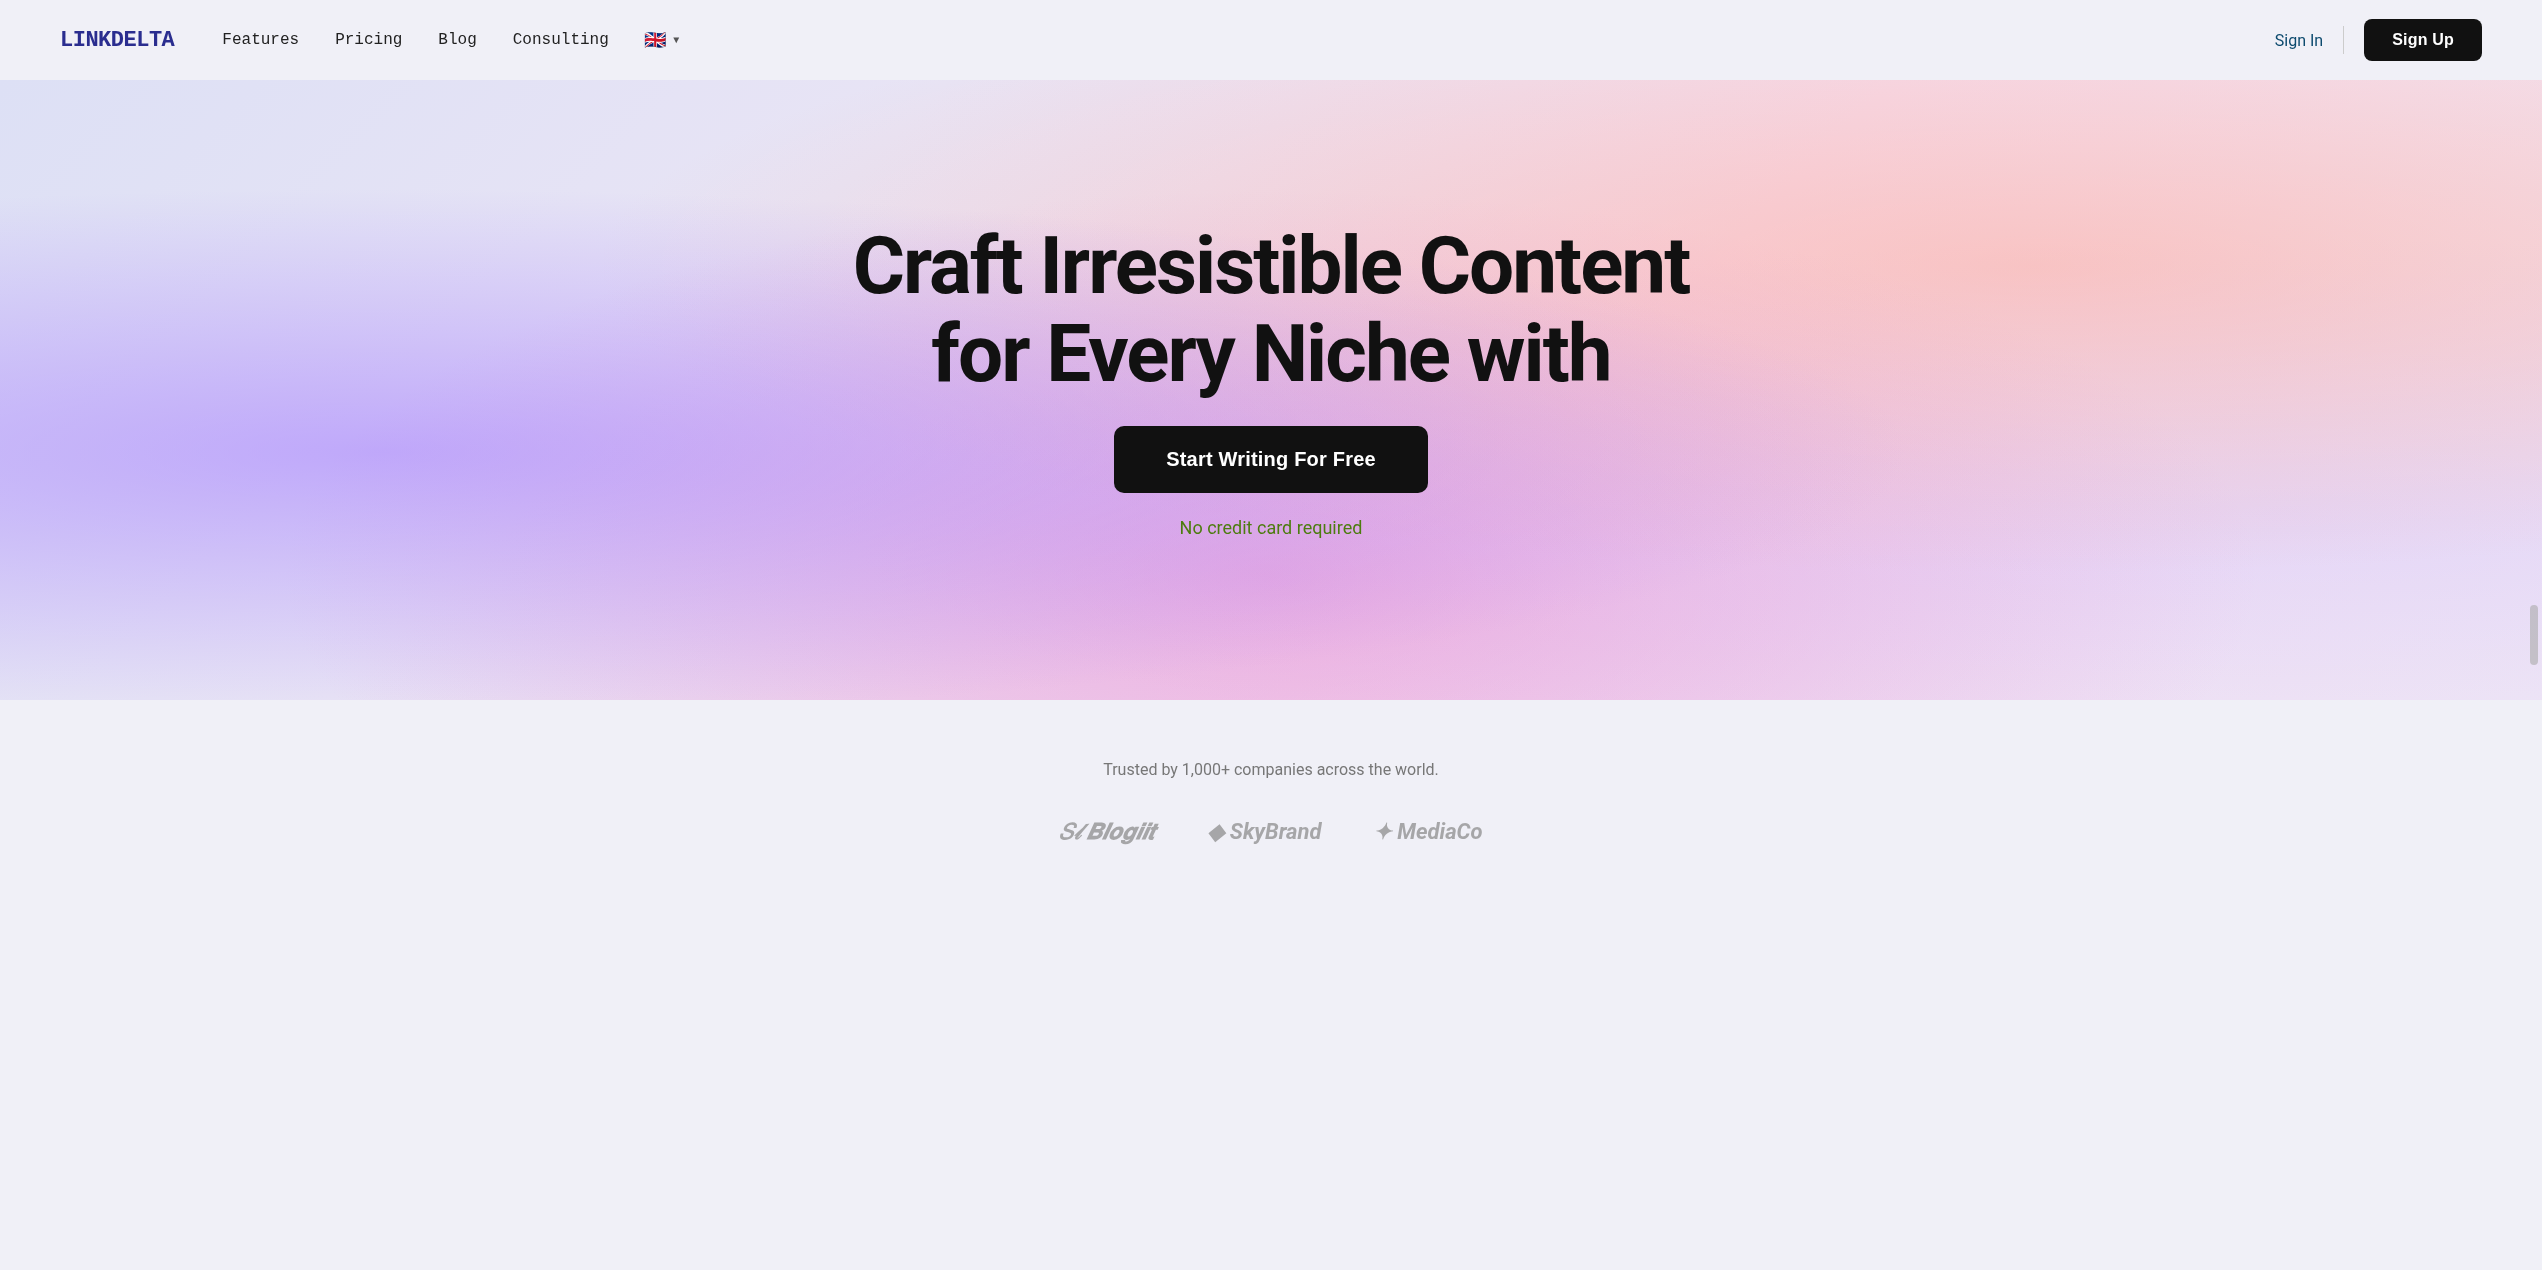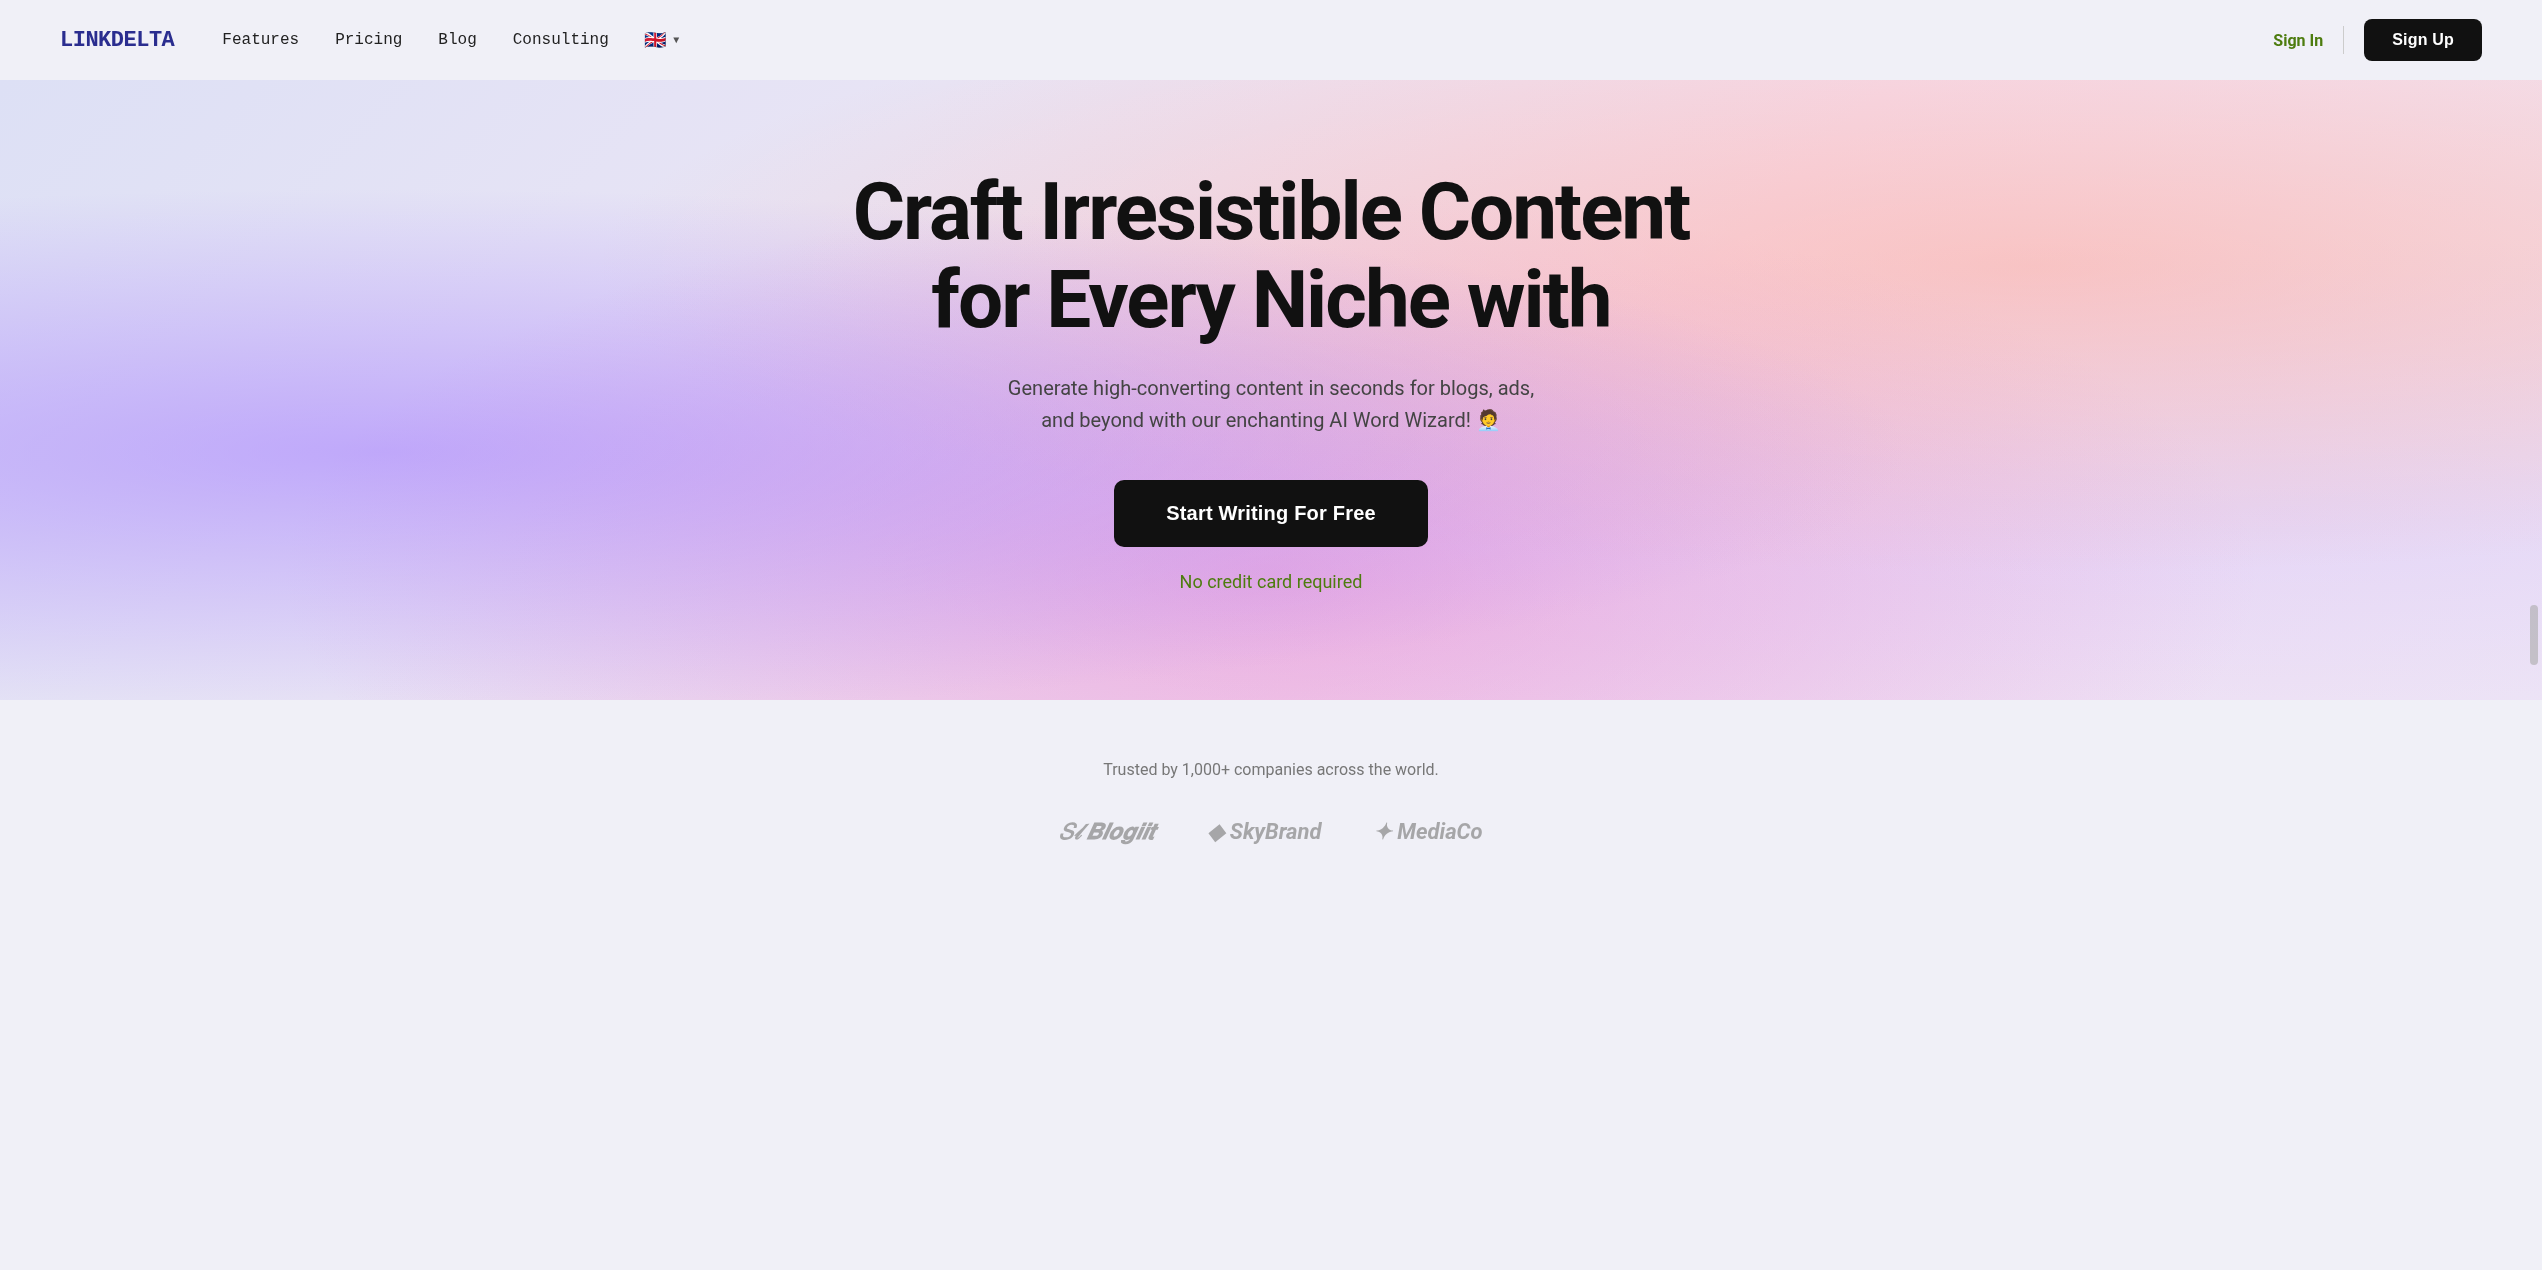--- a/index.html
+++ b/index.html
@@ -75,23 +75,23 @@
     }
 
     .navbar-right {
       display: flex;
       align-items: center;
       gap: 20px;
     }
 
     .sign-in-link {
       font-size: 16px;
-      color: #4d7c0f;
+      color: #0c4a6e;
       text-decoration: none;
-      font-weight: 700;
+      font-weight: 400;
     }
 
     .divider-vertical {
       width: 1px;
       height: 28px;
       background: #ccc;
     }
 
     .sign-up-btn {
       background: #111;
@@ -252,21 +252,20 @@
   </div>
 </nav>
 
 <section class="hero">
   <div class="hero-bg"></div>
   <div class="hero-content">
     <h1 class="hero-title">
       <span>Craft Irresistible Content</span><br>
       <span>for Every Niche with</span><br>
     </h1>
-    <p class="hero-subtitle">Generate high-converting content in seconds for blogs, ads, and beyond with our enchanting AI Word Wizard! 🧑‍💼</p>
     <div>
       <button class="cta-btn">Start Writing For Free</button>
       <span class="no-cc">No credit card required</span>
     </div>
   </div>
 </section>
 
 <section class="below-hero">
   <p class="trusted-text">Trusted by 1,000+ companies across the world.</p>
   <div class="logos-row">

